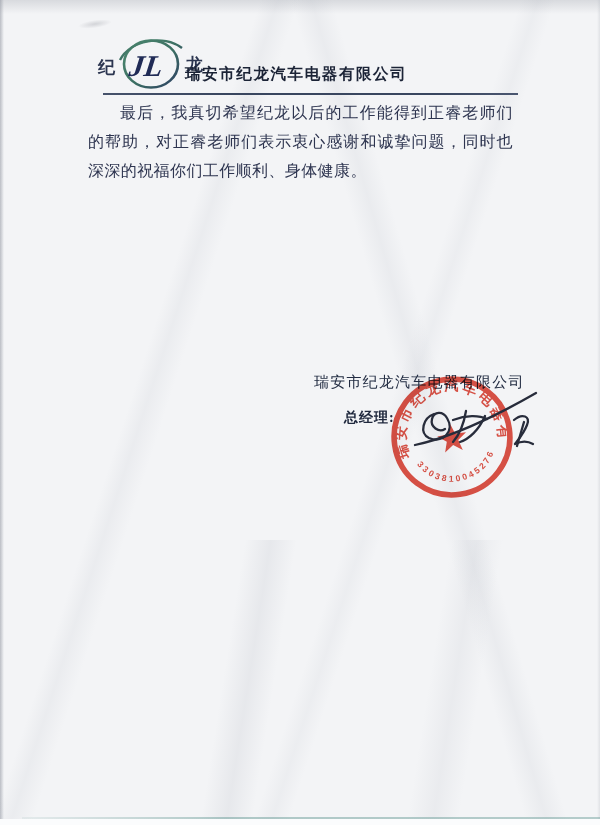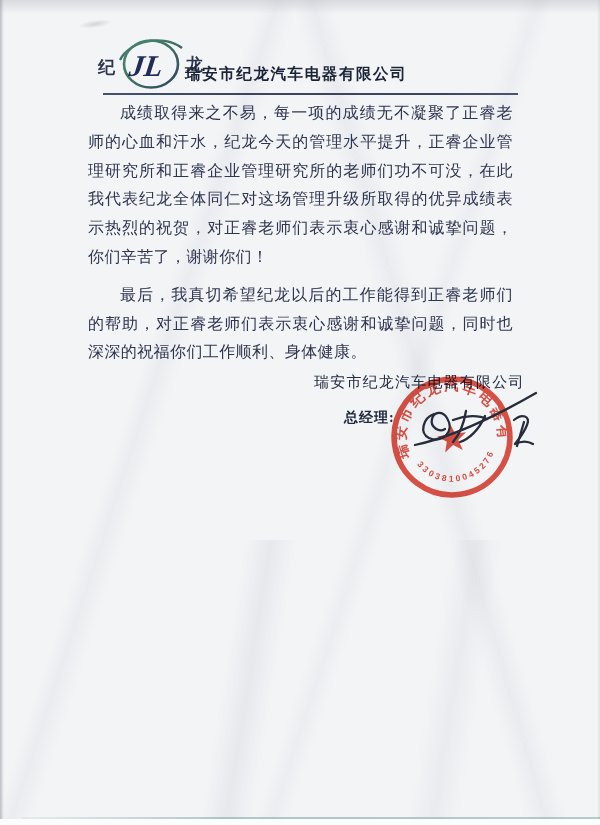--- a/index.html
+++ b/index.html
@@ -90,21 +90,20 @@
       <ellipse cx="37" cy="30" rx="27" ry="23.5" fill="none" stroke="url(#ringGrad)" stroke-width="2.6"></ellipse>
       <path d="M 6,26 C 16,6 50,0 68,14" fill="none" stroke="url(#ringGrad)" stroke-width="2.4"></path>
       <text x="20" y="42" font-size="30" font-style="italic" font-weight="bold" font-family="Liberation Serif, serif" fill="#202b56" transform="skewX(-8)">JL</text>
     </svg>
     <span class="logo-char-right">龙</span>
   </div>
   <div class="company-name-header">瑞安市纪龙汽车电器有限公司</div>
   <div class="header-rule"></div>
 
   <div class="letter-body">
-    <p>成绩取得来之不易，每一项的成绩无不凝聚了正睿老师的心血和汗水，纪龙今天的管理水平提升，正睿企业管理研究所和正睿企业管理研究所的老师们功不可没，在此我代表纪龙全体同仁对这场管理升级所取得的优异成绩表示热烈的祝贺，对正睿老师们表示衷心感谢和诚挚问题，你们辛苦了，谢谢你们！</p>
     <p>最后，我真切希望纪龙以后的工作能得到正睿老师们的帮助，对正睿老师们表示衷心感谢和诚挚问题，同时也深深的祝福你们工作顺利、身体健康。</p>
   </div>
 
   <div class="sig-company">瑞安市纪龙汽车电器有限公司</div>
   <div class="sig-role">总经理:</div>
 
   <svg class="stamp" viewBox="0 0 130 130">
     <defs>
       <path id="ringTextPath" d="M 21.8,80.7 A 46 46 0 1 1 108.2,80.7" fill="none"></path>
       <path id="serialPath" d="M 25.1,83.6 A 44 44 0 0 0 104.9,83.6" fill="none"></path>

